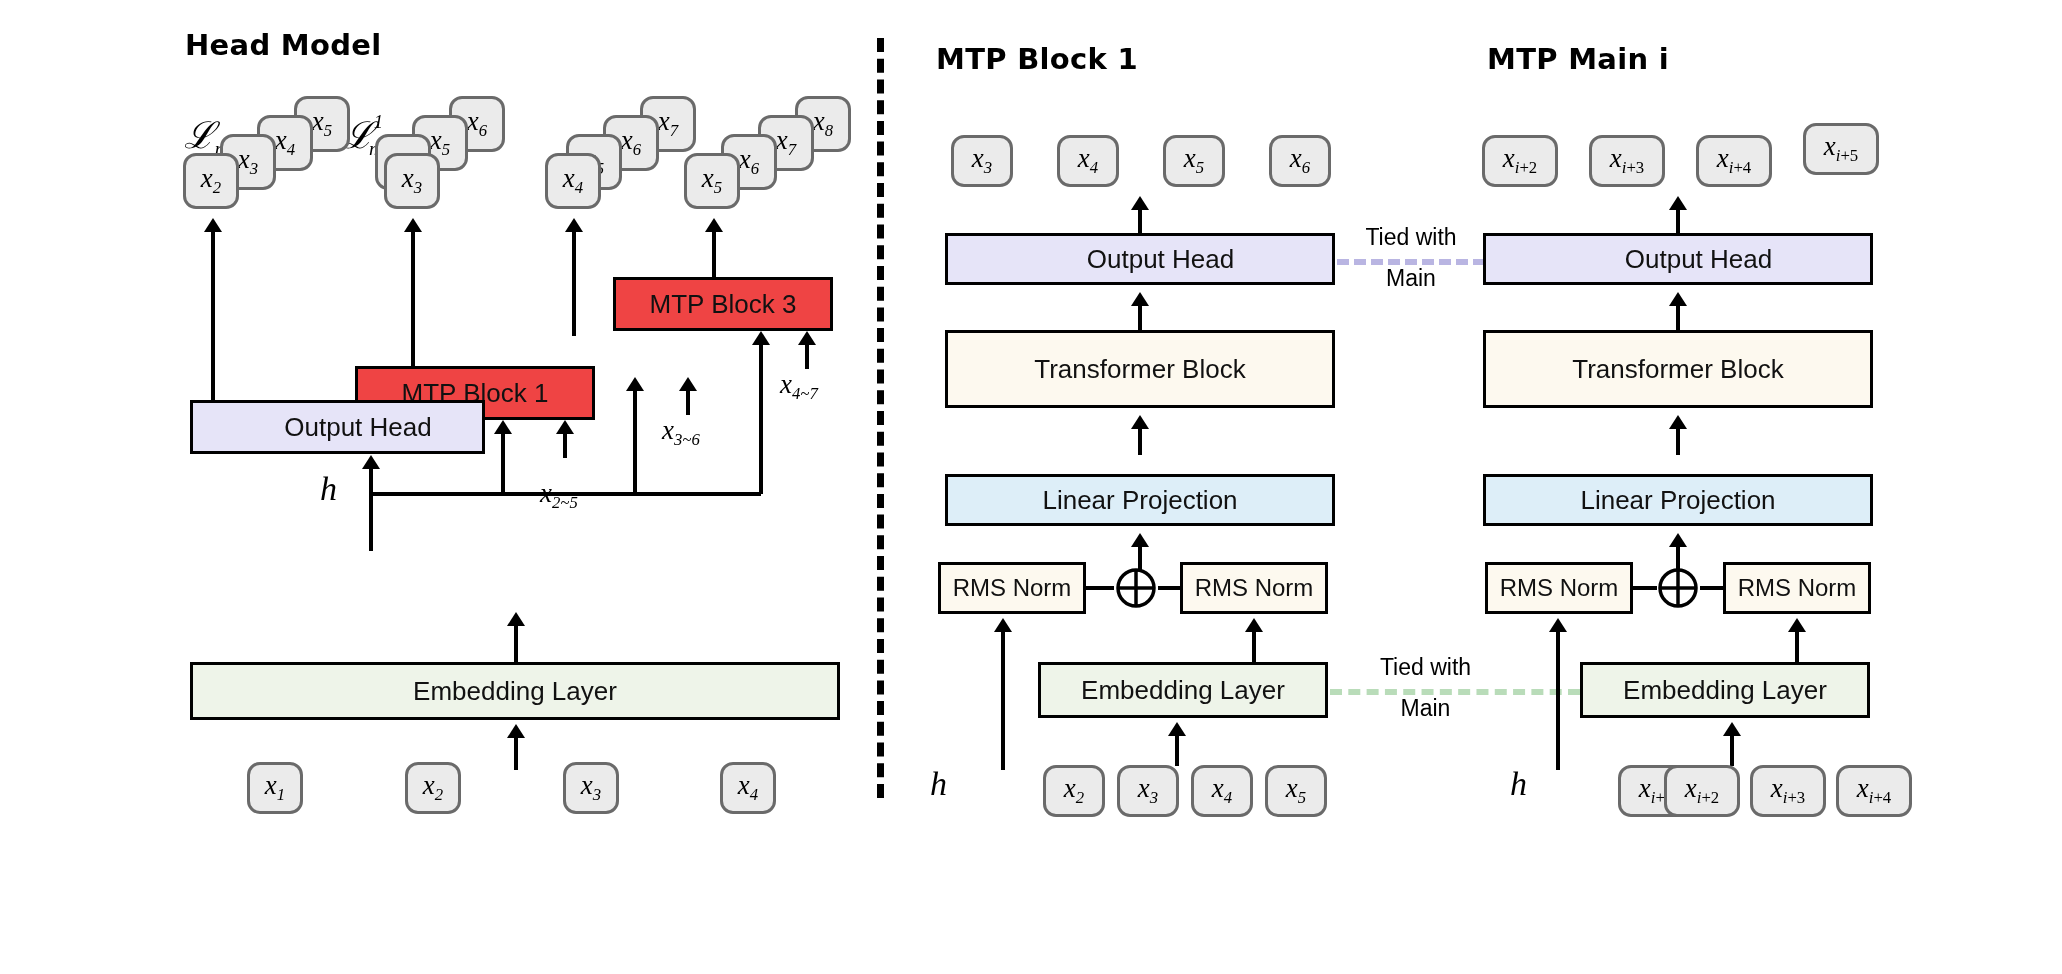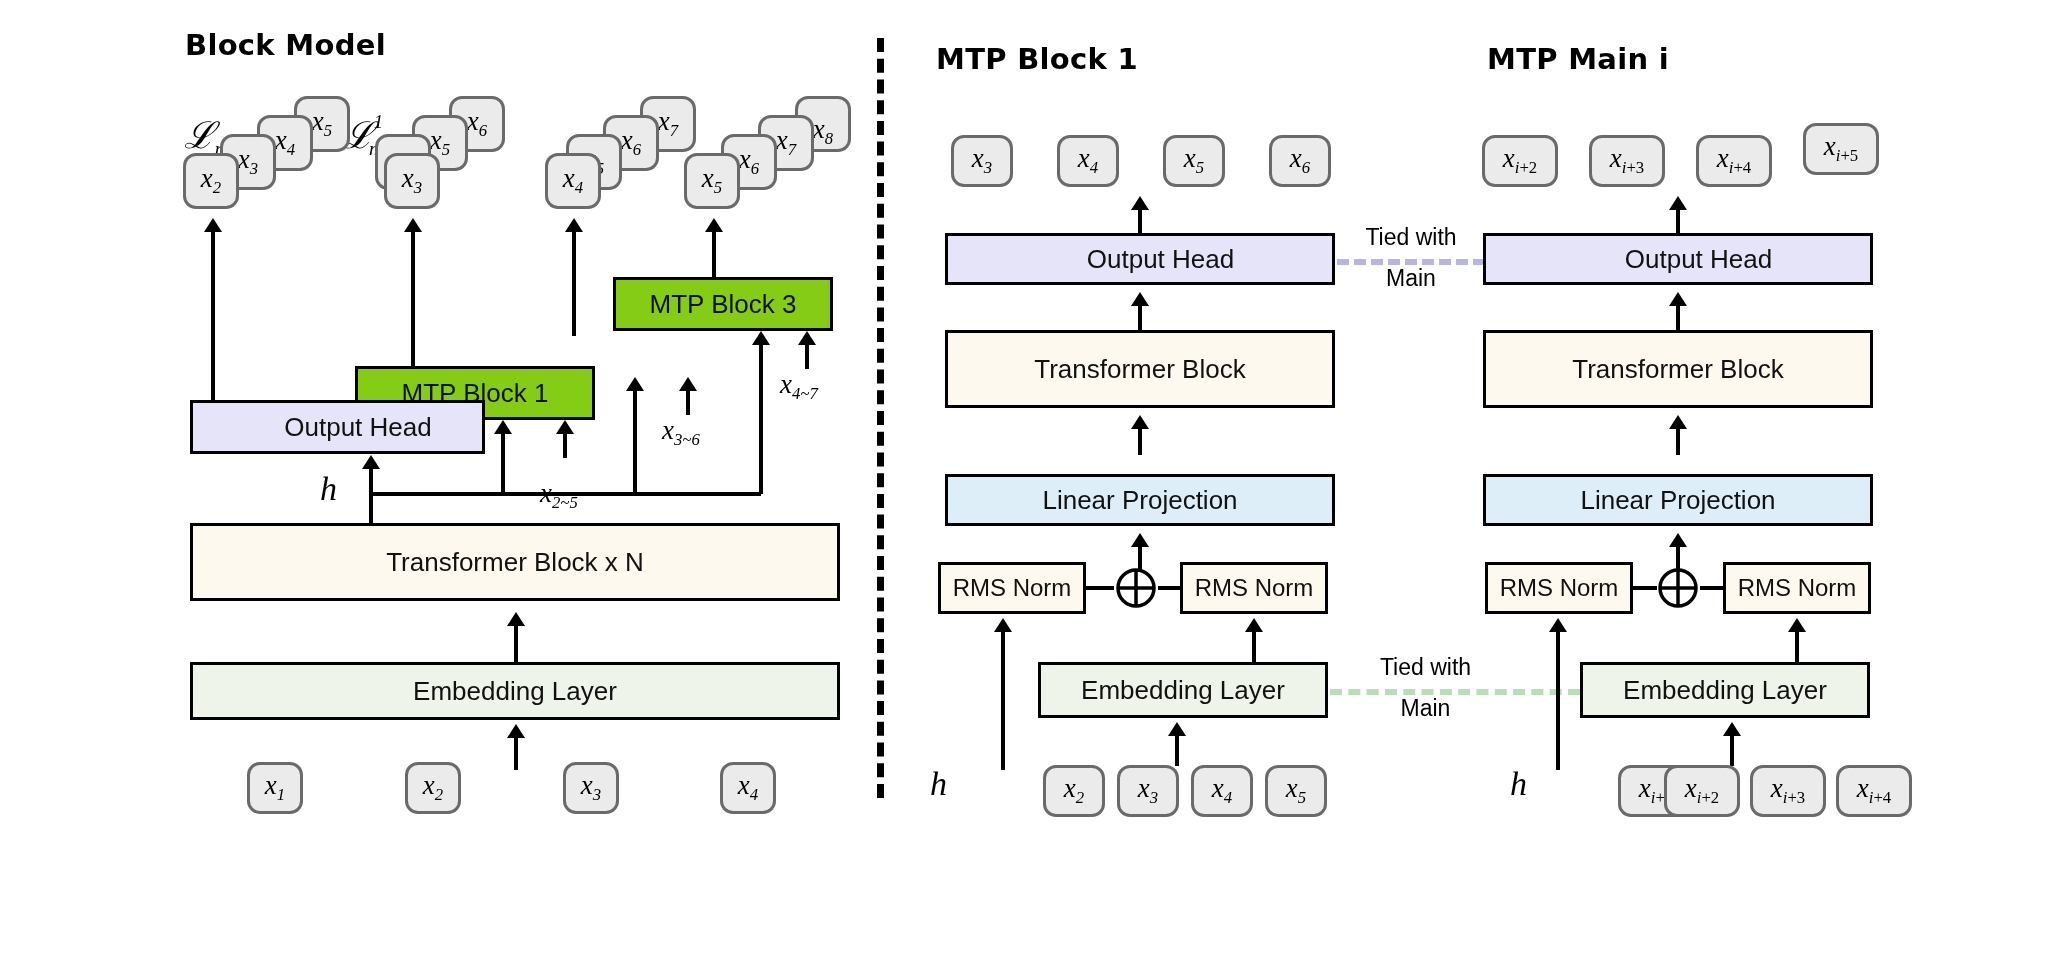--- a/index.html
+++ b/index.html
@@ -18,21 +18,21 @@
   
   .pbox{
     border:3.5px solid #000;
     display:flex;align-items:center;justify-content:center;
     font-size:26px;color:#111;white-space:nowrap;
   }
   .pbox.small{font-size:24px;}
   .c-head{background:#e6e4f8;padding-left:41px;}
   .c-trans{background:#fdf9ef;}
   .c-embed{background:#eef4e9;}
-  .c-mtp{background:#84cc16;}
+  .c-mtp{background:#ef4444;}
   .c-lin{background:#ddeef8;}
   .c-norm{background:#fdf9ef;}
 
   
   .tok{
     border:3.5px solid #6a6a6a;border-radius:13px;background:#ebebeb;
     display:flex;align-items:center;justify-content:center;
     font-family:"Liberation Serif",serif;font-style:italic;font-size:27px;color:#111;
     white-space:nowrap;
   }
@@ -79,21 +79,21 @@
     font-family:"Liberation Serif",serif;
     font-size:36px;line-height:1.3;color:#000;
   }
   .caption b{font-weight:bold;}
 </style>
 </head>
 <body>
 
 <div id="root">
 
-  <div class="abs panel-title" style="left:185px;top:28px;">Block Model</div>
+  <div class="abs panel-title" style="left:185px;top:28px;">Head Model</div>
 
   <div class="abs math" style="left:184px;top:108px;font-size:32px;">
     <span style="font-size:37px;">ℒ</span><sub>main</sub>
   </div>
   <div class="abs math" style="left:343px;top:108px;font-size:32px;">
     <span style="font-size:37px;">ℒ</span><sup style="position:relative;top:-8px;">1</sup><sub style="position:relative;left:-14px;">mtp</sub>
   </div>
 
   <div class="abs tok" style="left:294px;top:96px;width:56px;height:56px;">
       <span class="math">x<sub>5</sub></span>
@@ -127,21 +127,21 @@
   <div class="abs tok" style="left:603px;top:115px;width:56px;height:56px;">
       <span class="math">x<sub>6</sub></span>
     </div>
   <div class="abs tok" style="left:566px;top:134px;width:56px;height:56px;">
       <span class="math">x<sub>5</sub></span>
     </div>
   <div class="abs tok" style="left:545px;top:153px;width:56px;height:56px;">
       <span class="math">x<sub>4</sub></span>
     </div>
 
-  <div class="abs tok" style="left:795px;top:96px;width:56px;height:56px;align-items:flex-end;">
+  <div class="abs tok" style="left:795px;top:96px;width:56px;height:56px;">
       <span class="math">x<sub>8</sub></span>
     </div>
   <div class="abs tok" style="left:758px;top:115px;width:56px;height:56px;">
       <span class="math">x<sub>7</sub></span>
     </div>
   <div class="abs tok" style="left:721px;top:134px;width:56px;height:56px;">
       <span class="math">x<sub>6</sub></span>
     </div>
   <div class="abs tok" style="left:684px;top:153px;width:56px;height:56px;">
       <span class="math">x<sub>5</sub></span>
@@ -201,21 +201,20 @@
       <div class="head"></div>
   </div>
   <div class="abs math" style="left:662px;top:415px;font-size:27px;">x<sub>3~6</sub></div>
 
   <div class="arrow" style="left:797px;top:331px;width:20px;height:38px;">
     <div class="shaft" style="height:27px;"></div>
       <div class="head"></div>
   </div>
   <div class="abs math" style="left:780px;top:369px;font-size:27px;">x<sub>4~7</sub></div>
 
-  <div class="abs pbox c-trans" style="left:190px;top:523px;width:650px;height:78px;">Transformer Block x N</div>
 
   <div class="arrow" style="left:506px;top:612px;width:20px;height:52px;">
     <div class="shaft" style="height:41px;"></div>
       <div class="head"></div>
   </div>
 
   <div class="abs pbox c-embed" style="left:190px;top:662px;width:650px;height:58px;">Embedding Layer</div>
 
   <div class="arrow" style="left:506px;top:724px;width:20px;height:46px;">
     <div class="shaft" style="height:35px;"></div>

